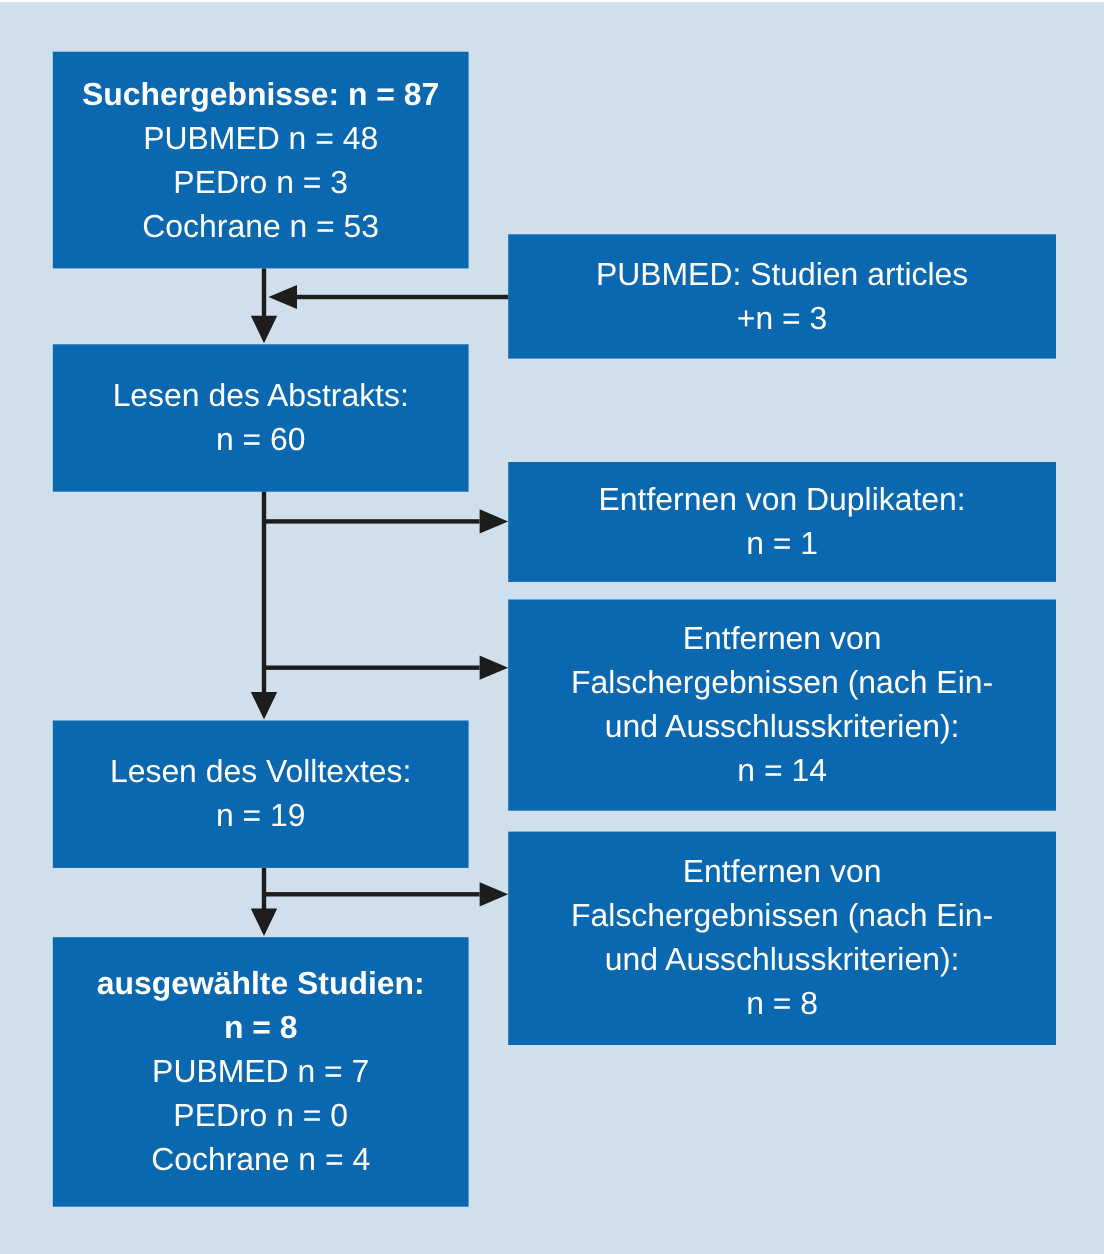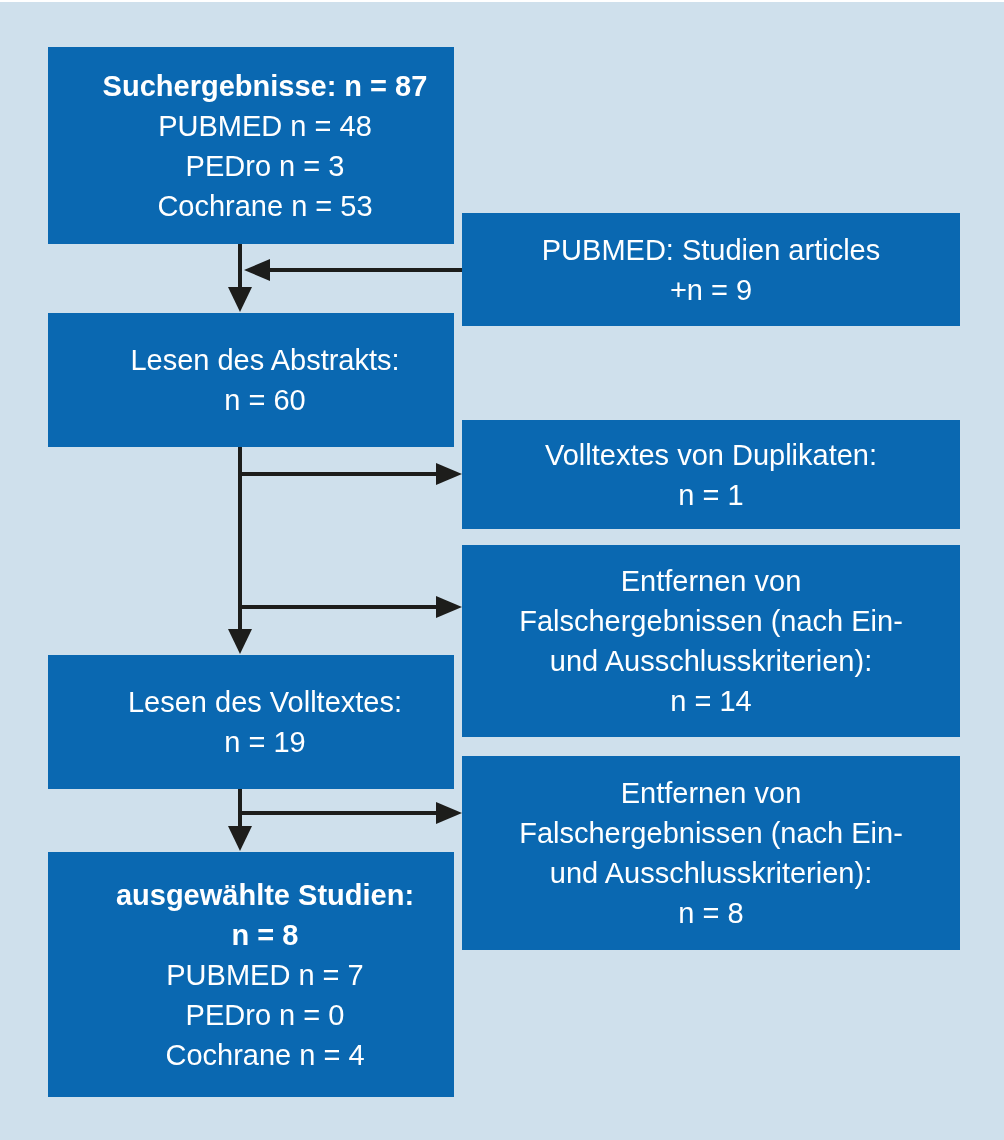--- a/index.html
+++ b/index.html
@@ -26,21 +26,21 @@
     background: var(--box-fill, #0a68b1);
     color: var(--box-text, #ffffff);
     display: flex;
     flex-direction: column;
     align-items: center;
     justify-content: center;
     text-align: center;
     font-size: 29px;
     line-height: 40px;
   }
-  .box.left-col  { left: 48px;  width: 378px; padding-left: 28px; }
+  .box.left-col  { left: 48px;  width: 378px; }
   .box.right-col { left: 462px; width: 498px; }
   .box .line { white-space: nowrap; }
   .box .line.bold { font-weight: bold; }
 
   .vline, .hline {
     position: absolute;
     background: var(--connector, #1d1d1b);
   }
   .vline { width: 4px; }
   .hline { height: 4px; }
@@ -94,25 +94,25 @@
   <div class="box left-col" style="top:852px; height:245px;">
     <div class="line bold">ausgewählte Studien:</div>
     <div class="line bold">n = 8</div>
     <div class="line">PUBMED n = 7</div>
     <div class="line">PEDro n = 0</div>
     <div class="line">Cochrane n = 4</div>
   </div>
 
   <div class="box right-col" style="top:213px; height:113px;">
     <div class="line">PUBMED: Studien articles</div>
-    <div class="line">+n = 9</div>
+    <div class="line">+n = 3</div>
   </div>
 
   <div class="box right-col" style="top:420px; height:109px;">
-    <div class="line">Volltextes von Duplikaten:</div>
+    <div class="line">Entfernen von Duplikaten:</div>
     <div class="line">n = 1</div>
   </div>
 
   <div class="box right-col" style="top:545px; height:192px;">
     <div class="line">Entfernen von</div>
     <div class="line">Falschergebnissen (nach Ein-</div>
     <div class="line">und Ausschlusskriterien):</div>
     <div class="line">n = 14</div>
   </div>
 

